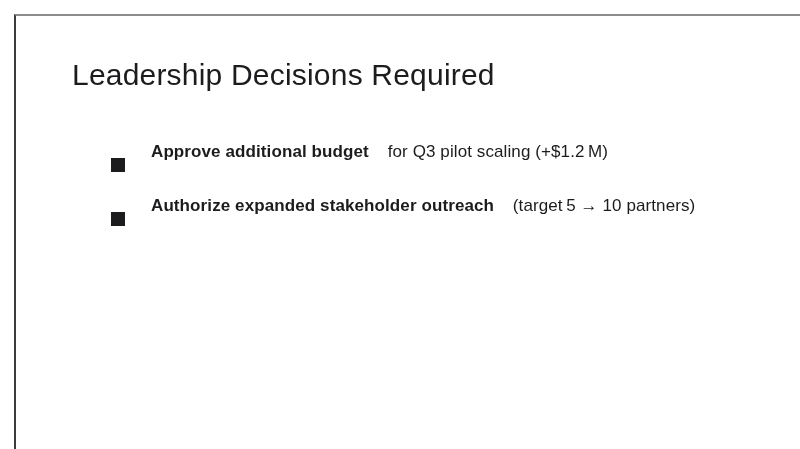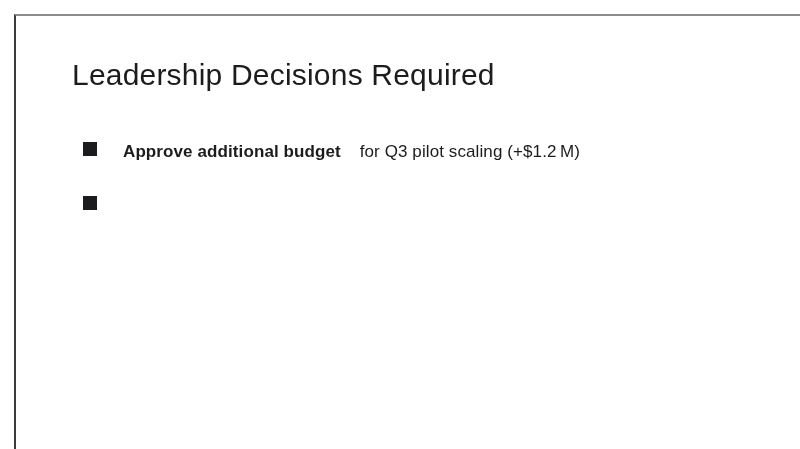--- a/index.html
+++ b/index.html
@@ -25,24 +25,25 @@
     line-height: 37px;
     font-weight: 400;
     color: #1c1c1e;
     letter-spacing: 0.2px;
   }
   .bullet-list {
     margin-top: 18px;
   }
   .bullet-item {
     display: flex;
-    align-items: flex-start;
+    align-items: flex-end;
     line-height: 26px;
     font-size: 17px;
     color: #1c1c1e;
+    margin-left: 28px;
   }
   .bullet-marker {
     flex: 0 0 auto;
     width: 5px;
     height: 5px;
     background: #1c1c1e;
     margin: 10px 0 0 46px;
   }
   .bullet-text {
     margin-left: 12px;
@@ -63,17 +64,18 @@
 
   <div class="bullet-list">
 
     <div class="bullet-item">
       <span class="bullet-marker"></span>
       <span class="bullet-text"><span class="lead">Approve additional budget</span><span class="rest"> for Q3 pilot scaling (+$1.2 M)</span></span>
     </div>
 
     <div class="bullet-item">
       <span class="bullet-marker"></span>
+      <span class="bullet-text"><span class="lead">Authorize expanded stakeholder outreach</span><span class="rest"> (target 5 → 10 partners)</span></span>
     </div>
 
 
   </div>
 </div>
 
 </body></html>

